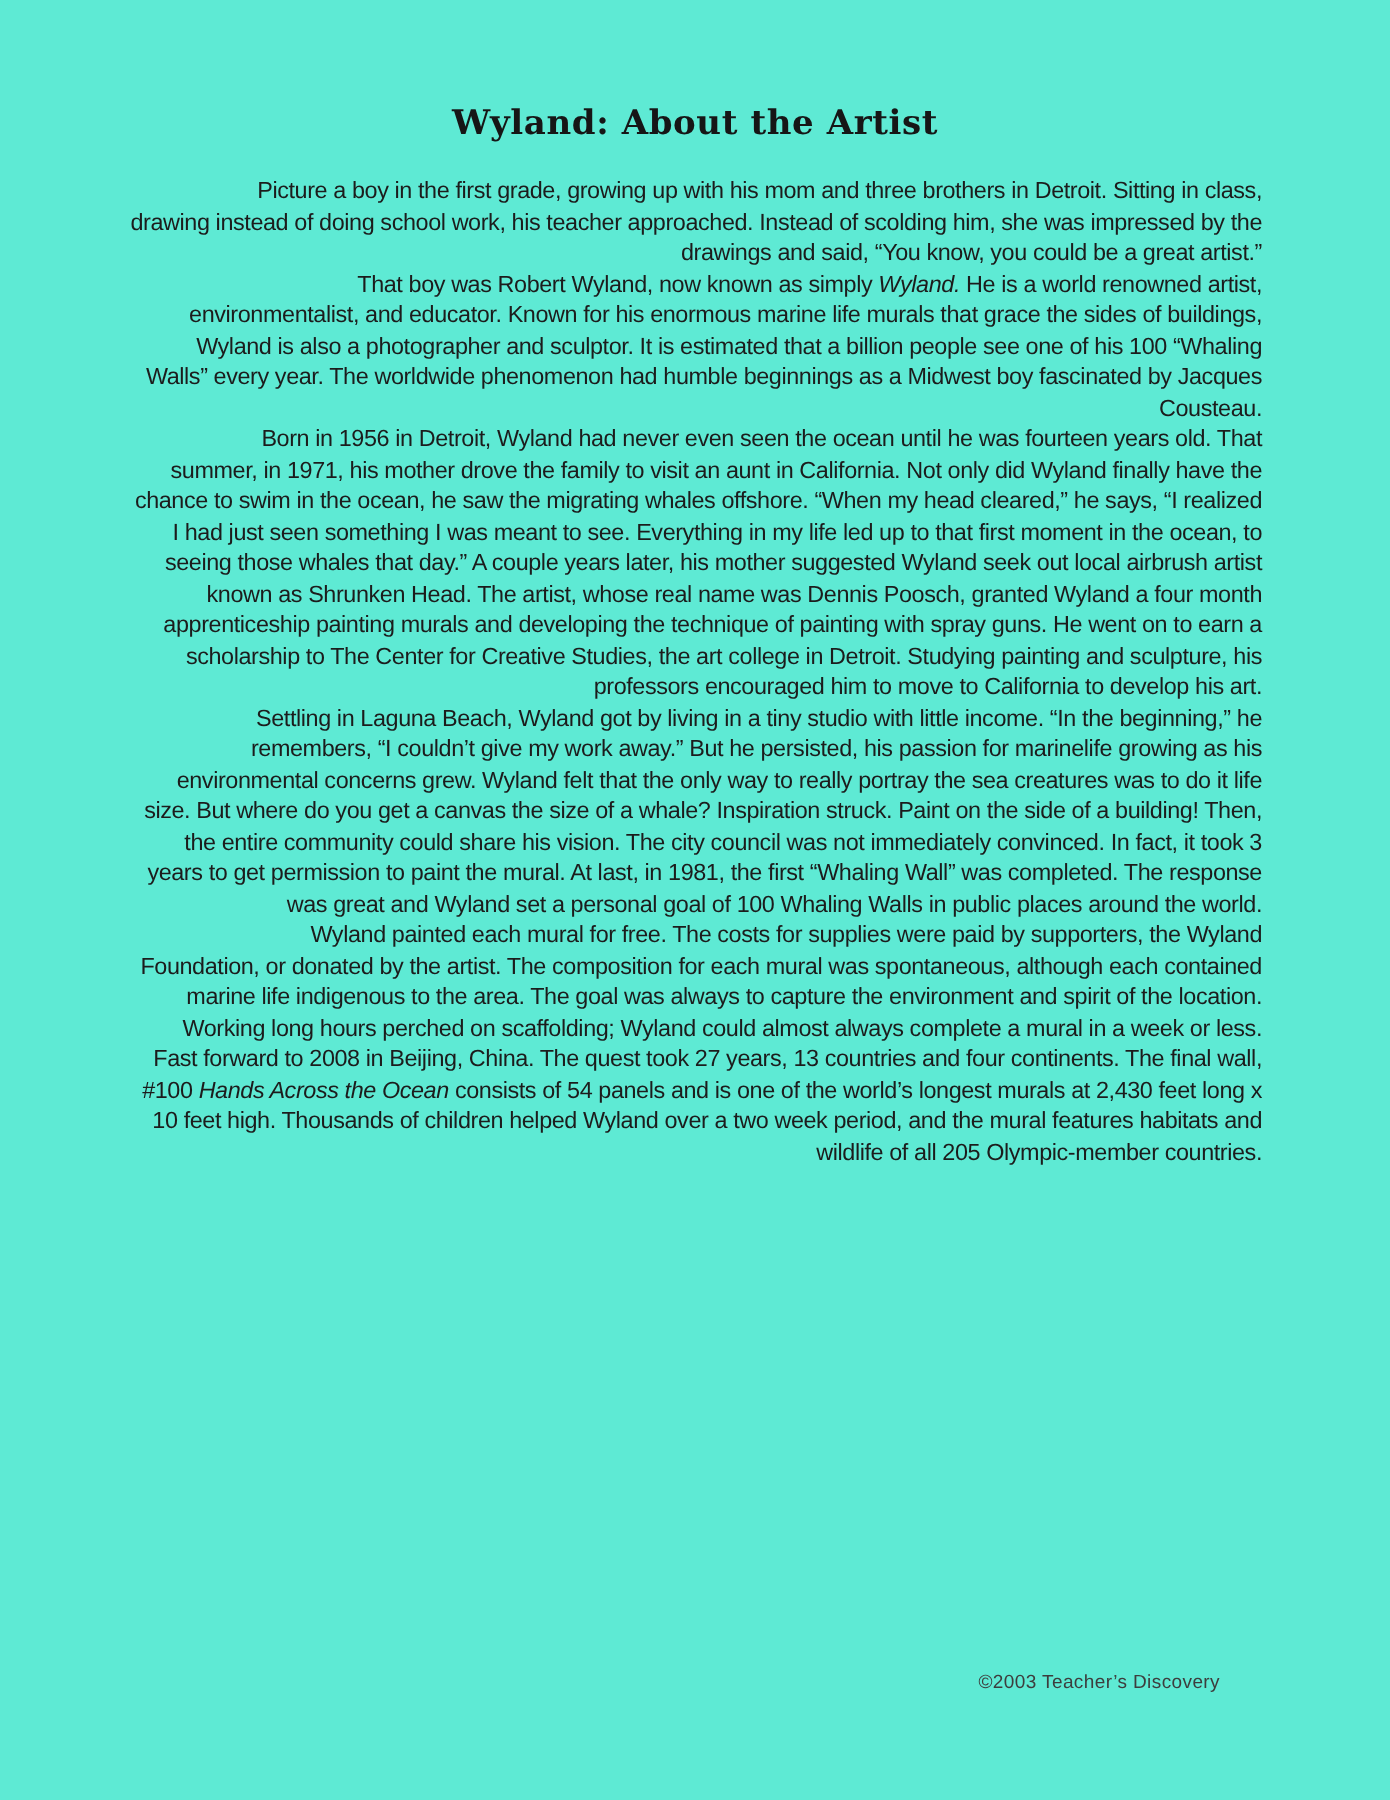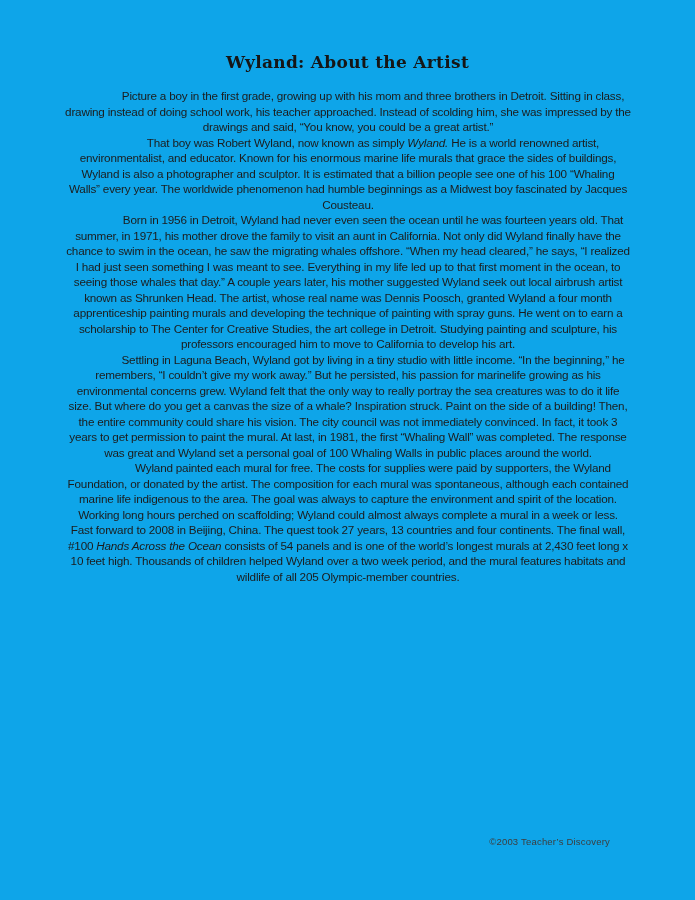--- a/index.html
+++ b/index.html
@@ -4,21 +4,21 @@
 <style>
   html, body {
     margin: 0;
     padding: 0;
     background: #ffffff;
   }
   .page {
     position: relative;
     width: 695px;
     height: 900px;
-    background: #0ea5e9;
+    background: #5eead4;
     overflow: hidden;
     font-family: "Liberation Sans", sans-serif;
     color: #1c1c1c;
   }
   .doc-title {
     position: absolute;
     top: 52px;
     left: 0;
     right: 0;
     text-align: center;
@@ -29,21 +29,21 @@
     color: #161616;
   }
   .content {
     position: absolute;
     top: 88px;
     left: 65px;
     width: 566px;
     font-size: 11.7px;
     line-height: 15.5px;
     letter-spacing: -0.2px;
-    text-align: center;
+    text-align: right;
   }
   .content p {
     margin: 0;
     padding: 0;
   }
   .content p.indent {
     text-indent: 50px;
   }
   .content em {
     font-style: italic;

